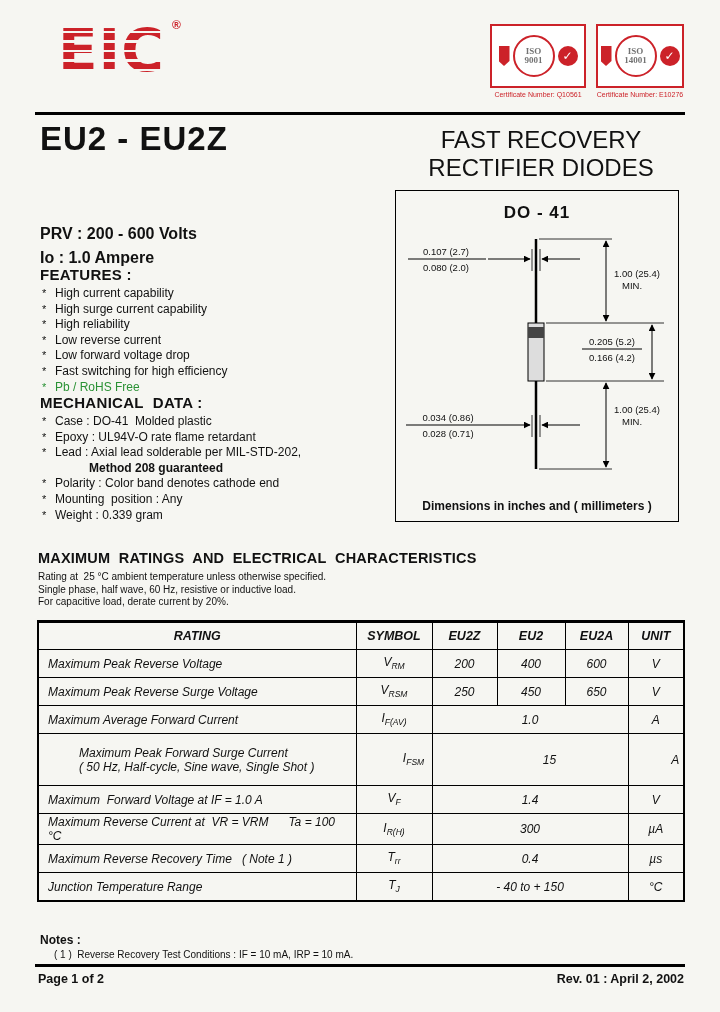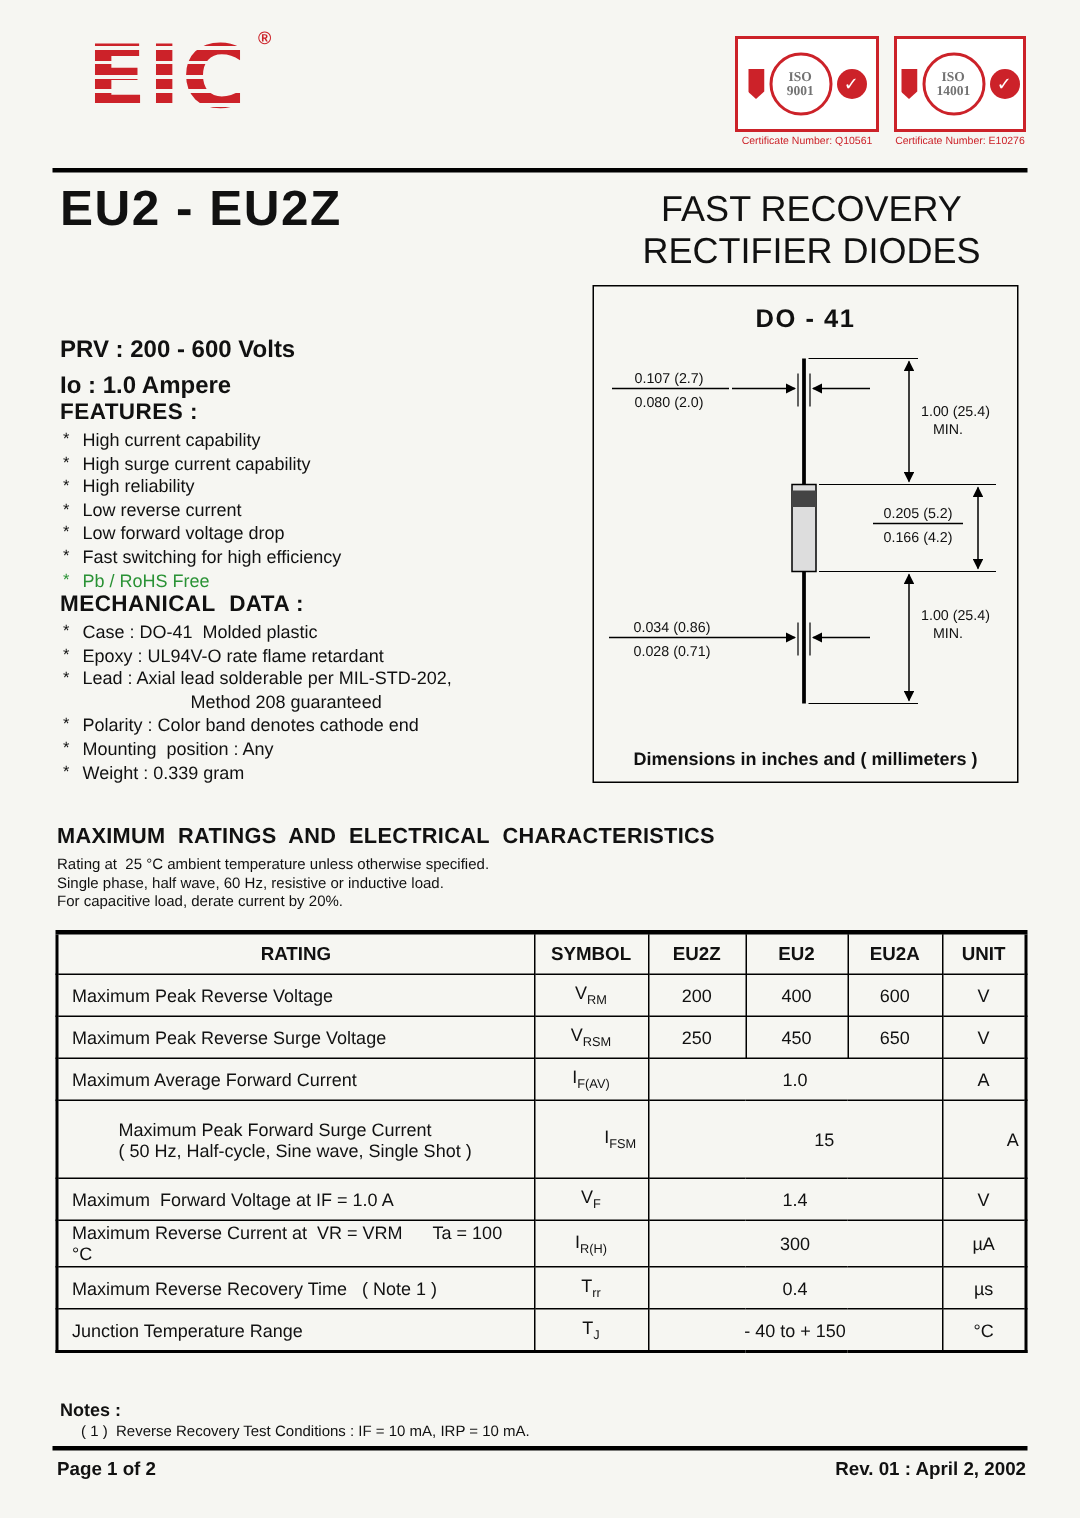--- a/index.html
+++ b/index.html
@@ -57,38 +57,38 @@
     font-size:24px; font-weight:normal; line-height:1.18; }
   .specs { position:absolute; top:190px; left:40px; font-size:16px; font-weight:bold; line-height:1.5;margin-top:32px; }
 
   
   .features { position:absolute; top:266px; left:40px; width:350px; }
   .mech     { position:absolute; top:394px; left:40px; width:352px; }
   .sec-head { font-size:15px; font-weight:bold; margin-bottom:3px; letter-spacing:0.3px; }
   .li { display:flex; font-size:12px; line-height:15.6px; }
   .li .b { width:13px; flex:none; font-size:11px; padding-left:2px; }
   .green { color:#2a9235; }
-  .cont .t { margin-left:72px; }
+  .cont .t { margin-left:34px;font-weight:bold; }
 
   
   .do41 { position:absolute; left:395px; top:190px; width:282px; height:330px; border:1.5px solid #000; }
   .do41-title { text-align:center; font-size:17px; font-weight:bold; margin-top:12px; letter-spacing:1px; }
   .do41-svg { position:absolute; left:0; top:34px; }
   .do41-cap { position:absolute; bottom:8px; width:100%; text-align:center; font-size:12px; font-weight:bold; }
   .dimtext { font-size:9.5px; fill:#111; font-family:"Liberation Sans",sans-serif; }
 
   
   .ratings-head { position:absolute; top:550px; left:38px; font-size:14.5px; font-weight:bold; letter-spacing:0.2px; }
   .ratings-conds { position:absolute; top:571px; left:38px; font-size:10px; line-height:12.5px; }
 
   table.ratings-table {
     position:absolute; top:620px; left:37px; width:646px;
     border-collapse:collapse; table-layout:fixed; font-size:12px;
   }
-  .ratings-table th, .ratings-table td { border:1px solid #000; }
+  .ratings-table th, .ratings-table td { border:1px solid #000;font-style:italic; }
   .ratings-table { border:2px solid #000; border-top-width:3px; border-bottom-width:2.5px; }
   .ratings-table th { font-size:12.5px; font-weight:bold; height:24px; text-align:center; }
   .ratings-table td { height:25px; }
   .ratings-table tr.tall td { height:49px;padding-left:40px; }
   td.rating { text-align:left; padding:1px 4px 1px 9px; }
   td.sym, td.val, td.unit { text-align:center; }
   td.sym sub { font-size:8.5px; }
 
   
   .notes { position:absolute; top:933px; left:40px; }

